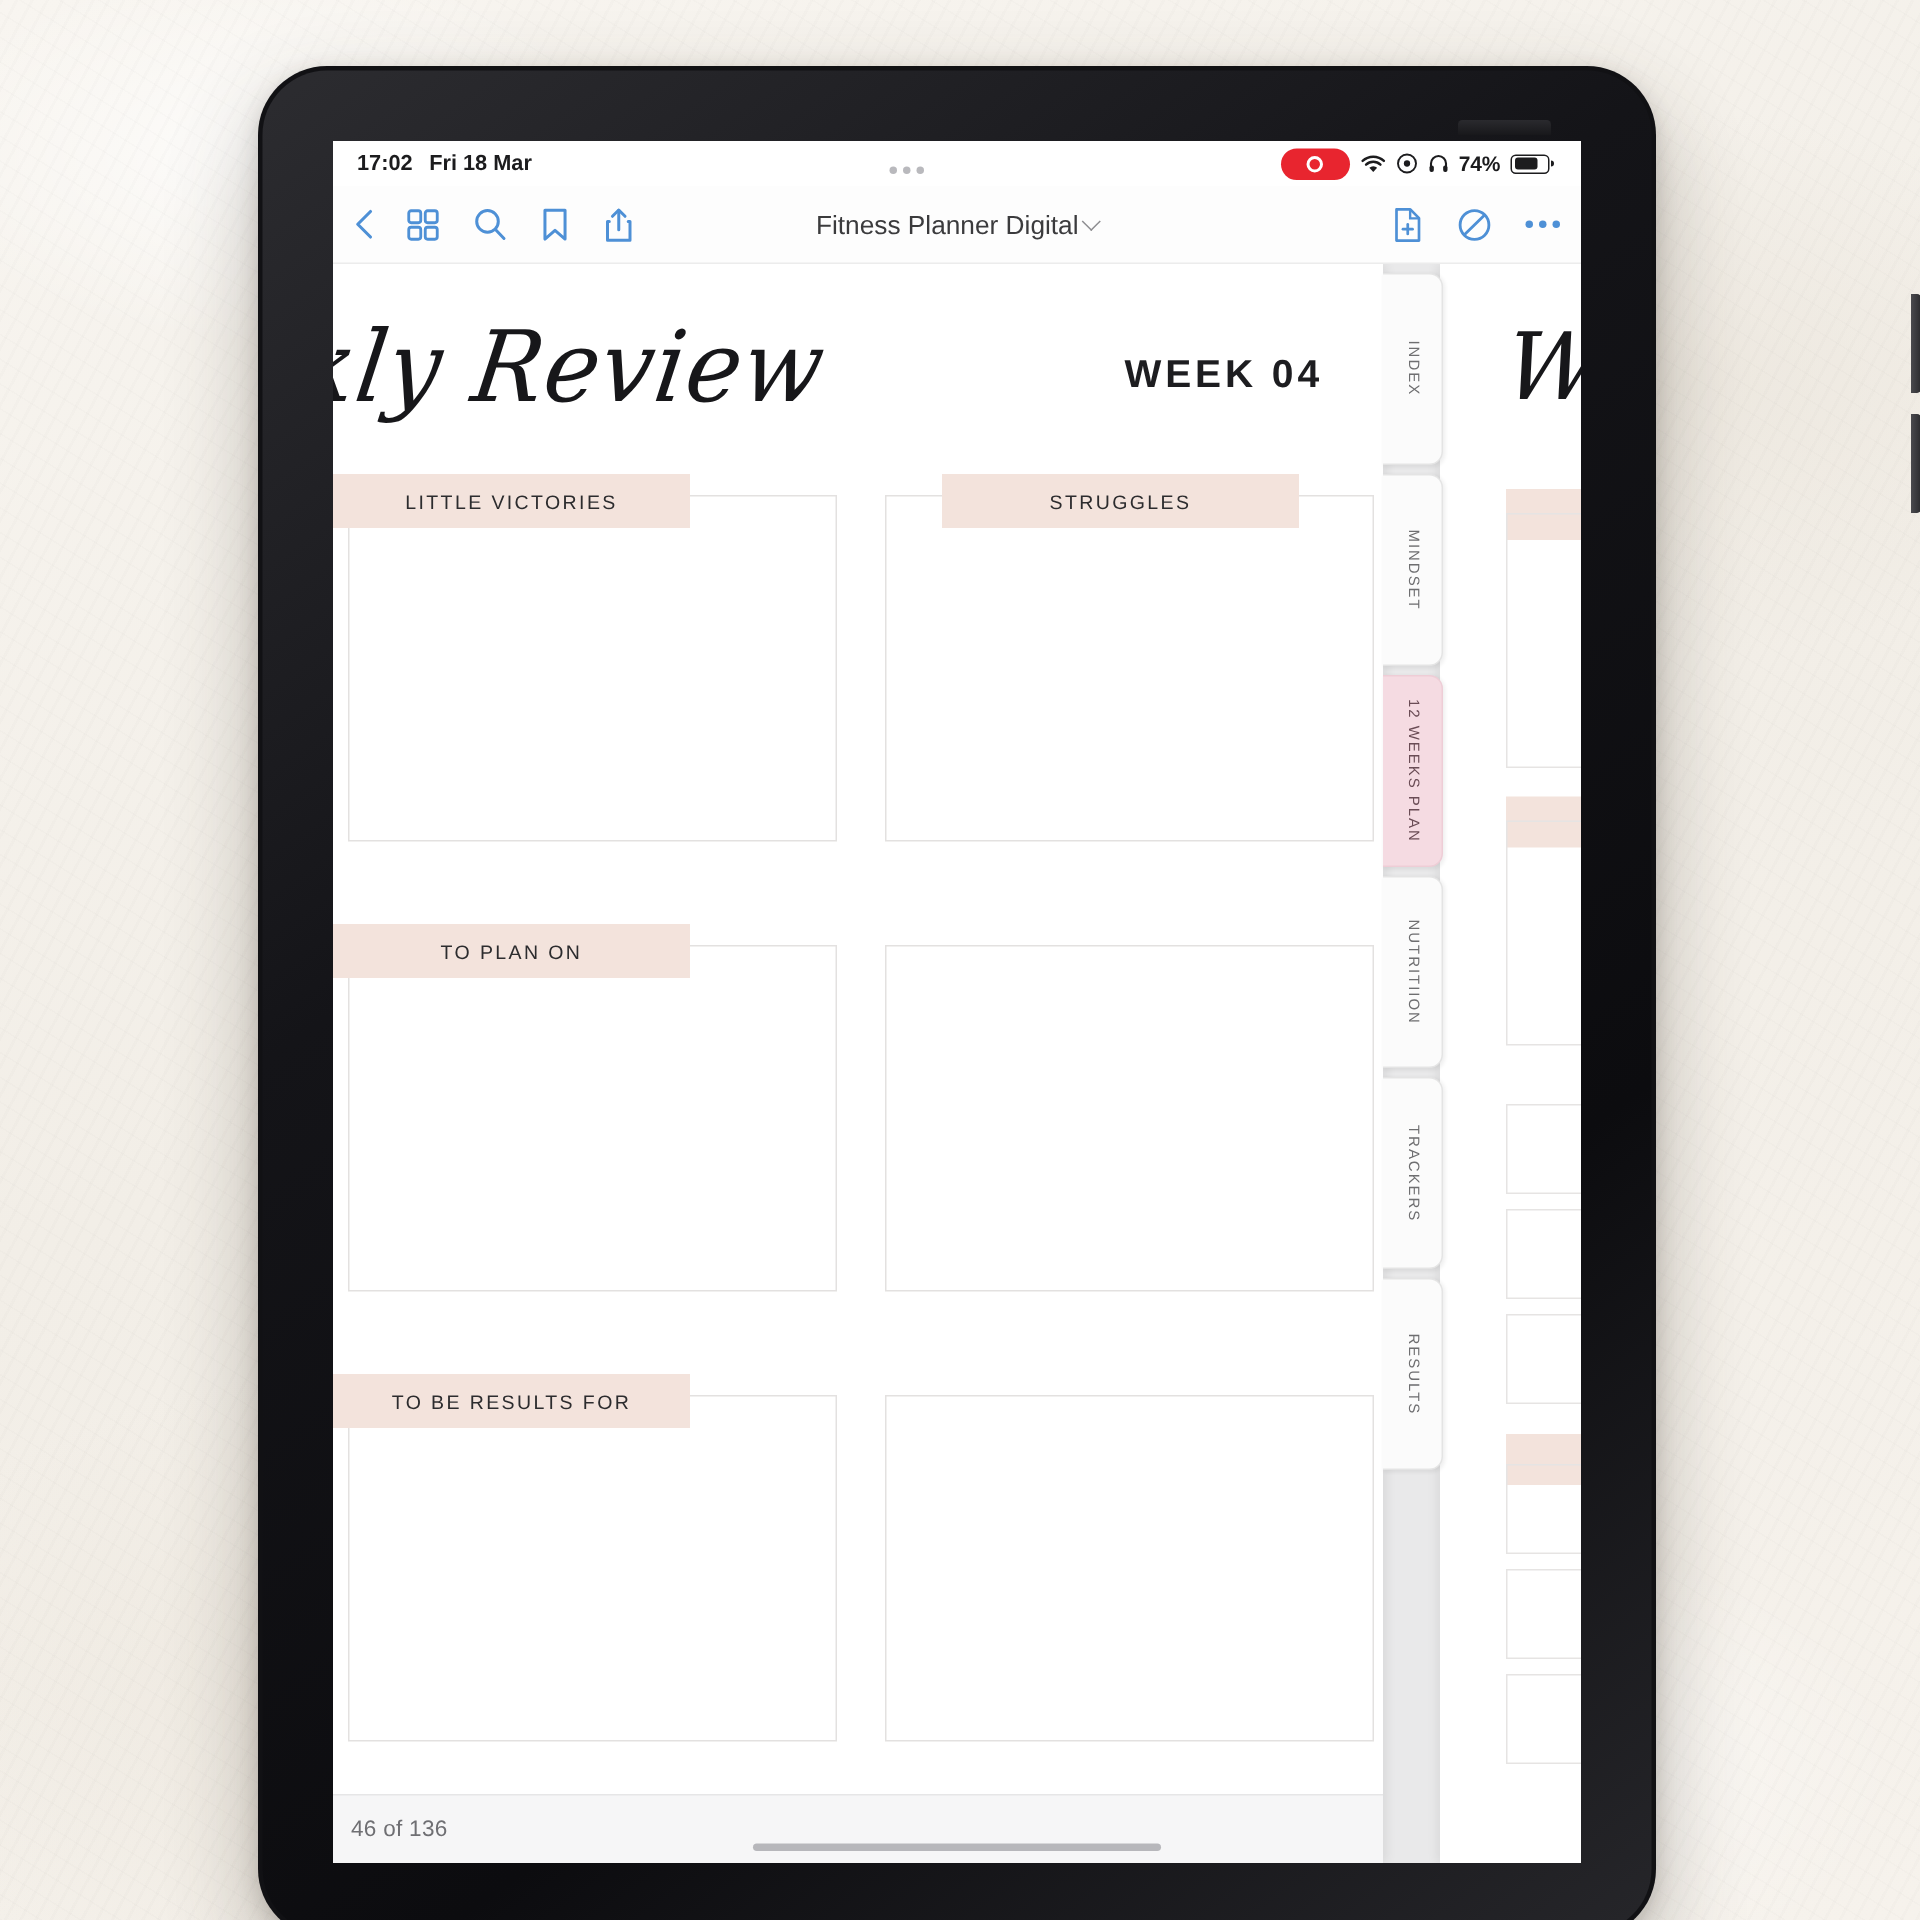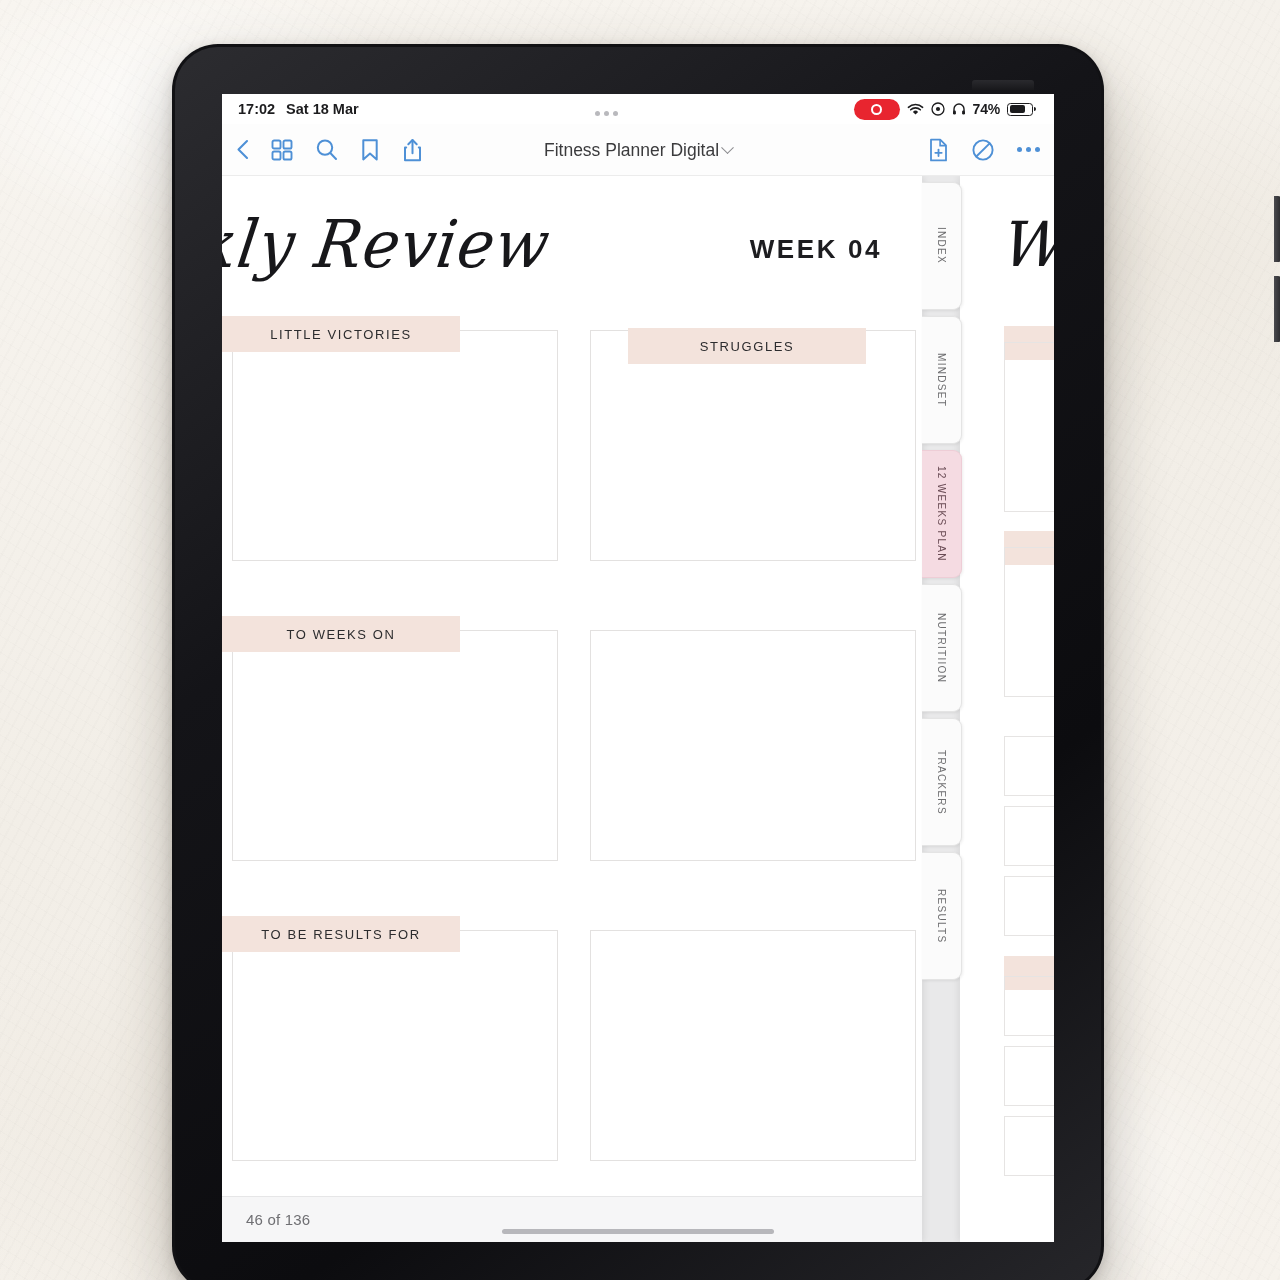--- a/index.html
+++ b/index.html
@@ -206,21 +206,21 @@
     width: 238px; height: 36px;
     background: #f3e3dc;
     display: flex; align-items: center; justify-content: center;
     z-index: 2;
   }
   .cell-banner span {
     font-size: 13px; letter-spacing: 1.6px; color: #2c2c2e;
     white-space: nowrap;
   }
   
-  .cell.right .cell-banner { left: 48px; margin-top: 12px; }
+  .cell.right .cell-banner { left: 48px; }
 
   
   .tabs {
     position: absolute;
     left: 700px; top: 0;
     width: 42px; height: 1066px;
     z-index: 5;
   }
   .tab {
     position: absolute;
@@ -263,21 +263,21 @@
     border: 1px solid #e6e4e3;
   }
 
   
   .page-indicator {
     position: absolute;
     left: 0; bottom: 0;
     width: 700px; height: 46px;
     background: rgba(245,245,246,.94);
     display: flex; align-items: center;
-    padding-left: 24px;
+    padding-left: 12px;
     z-index: 6;
     border-top: 1px solid #e6e6e7;
   }
   .page-indicator span {
     font-size: 15px; color: #6f6f73; letter-spacing: .2px;
   }
 
   .home-indicator {
     position: absolute;
     left: 50%; transform: translateX(-50%);
@@ -299,21 +299,21 @@
 
   <div class="cam cam-a"></div>
   <div class="cam cam-b"></div>
   <div class="cam cam-c"></div>
 
   <div class="screen">
 
     <div class="statusbar">
       <div class="sb-left">
         <span>17:02</span>
-        <span>Sat 18 Mar</span>
+        <span>Fri 18 Mar</span>
       </div>
       <div class="sb-center">
         <span class="mt-dots">
           <i></i>
             <i></i>
             <i></i>
         </span>
       </div>
       <div class="sb-right">
         <span class="rec-pill">
@@ -427,21 +427,21 @@
           <div class="cell right">
             <div class="cell-box"></div>
             <div class="cell-banner">
               <span>STRUGGLES</span>
             </div>
           </div>
 
           <div class="cell left">
             <div class="cell-box"></div>
             <div class="cell-banner">
-              <span>TO WEEKS ON</span>
+              <span>TO PLAN ON</span>
             </div>
           </div>
 
           <div class="cell right">
             <div class="cell-box"></div>
           </div>
 
           <div class="cell left">
             <div class="cell-box"></div>
             <div class="cell-banner">

